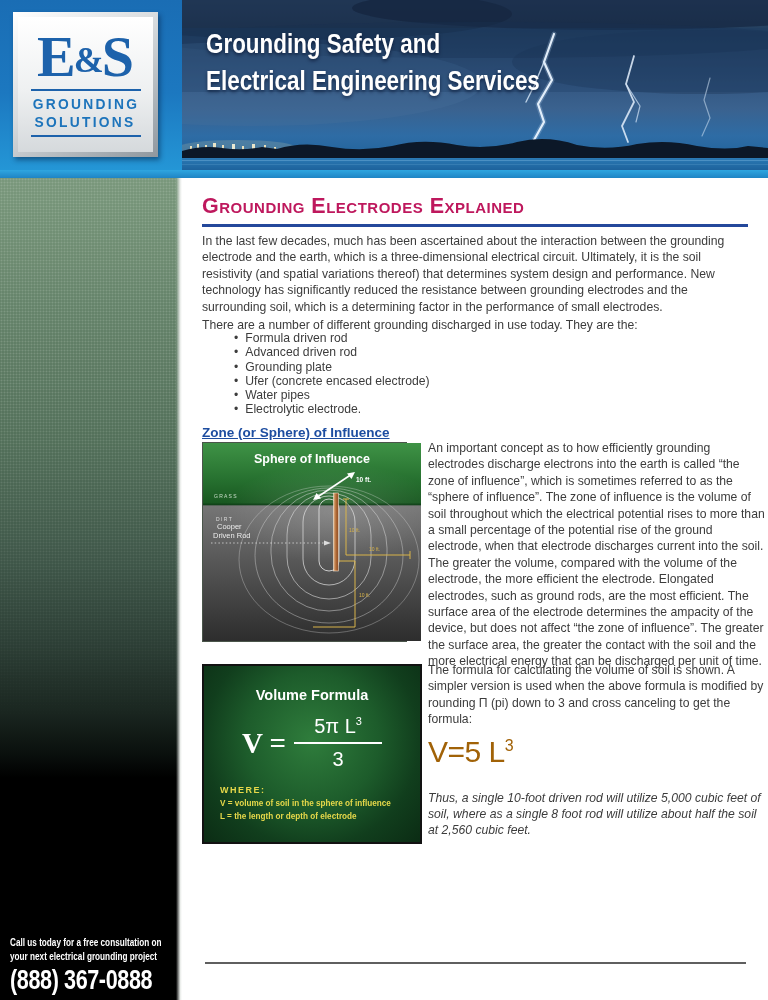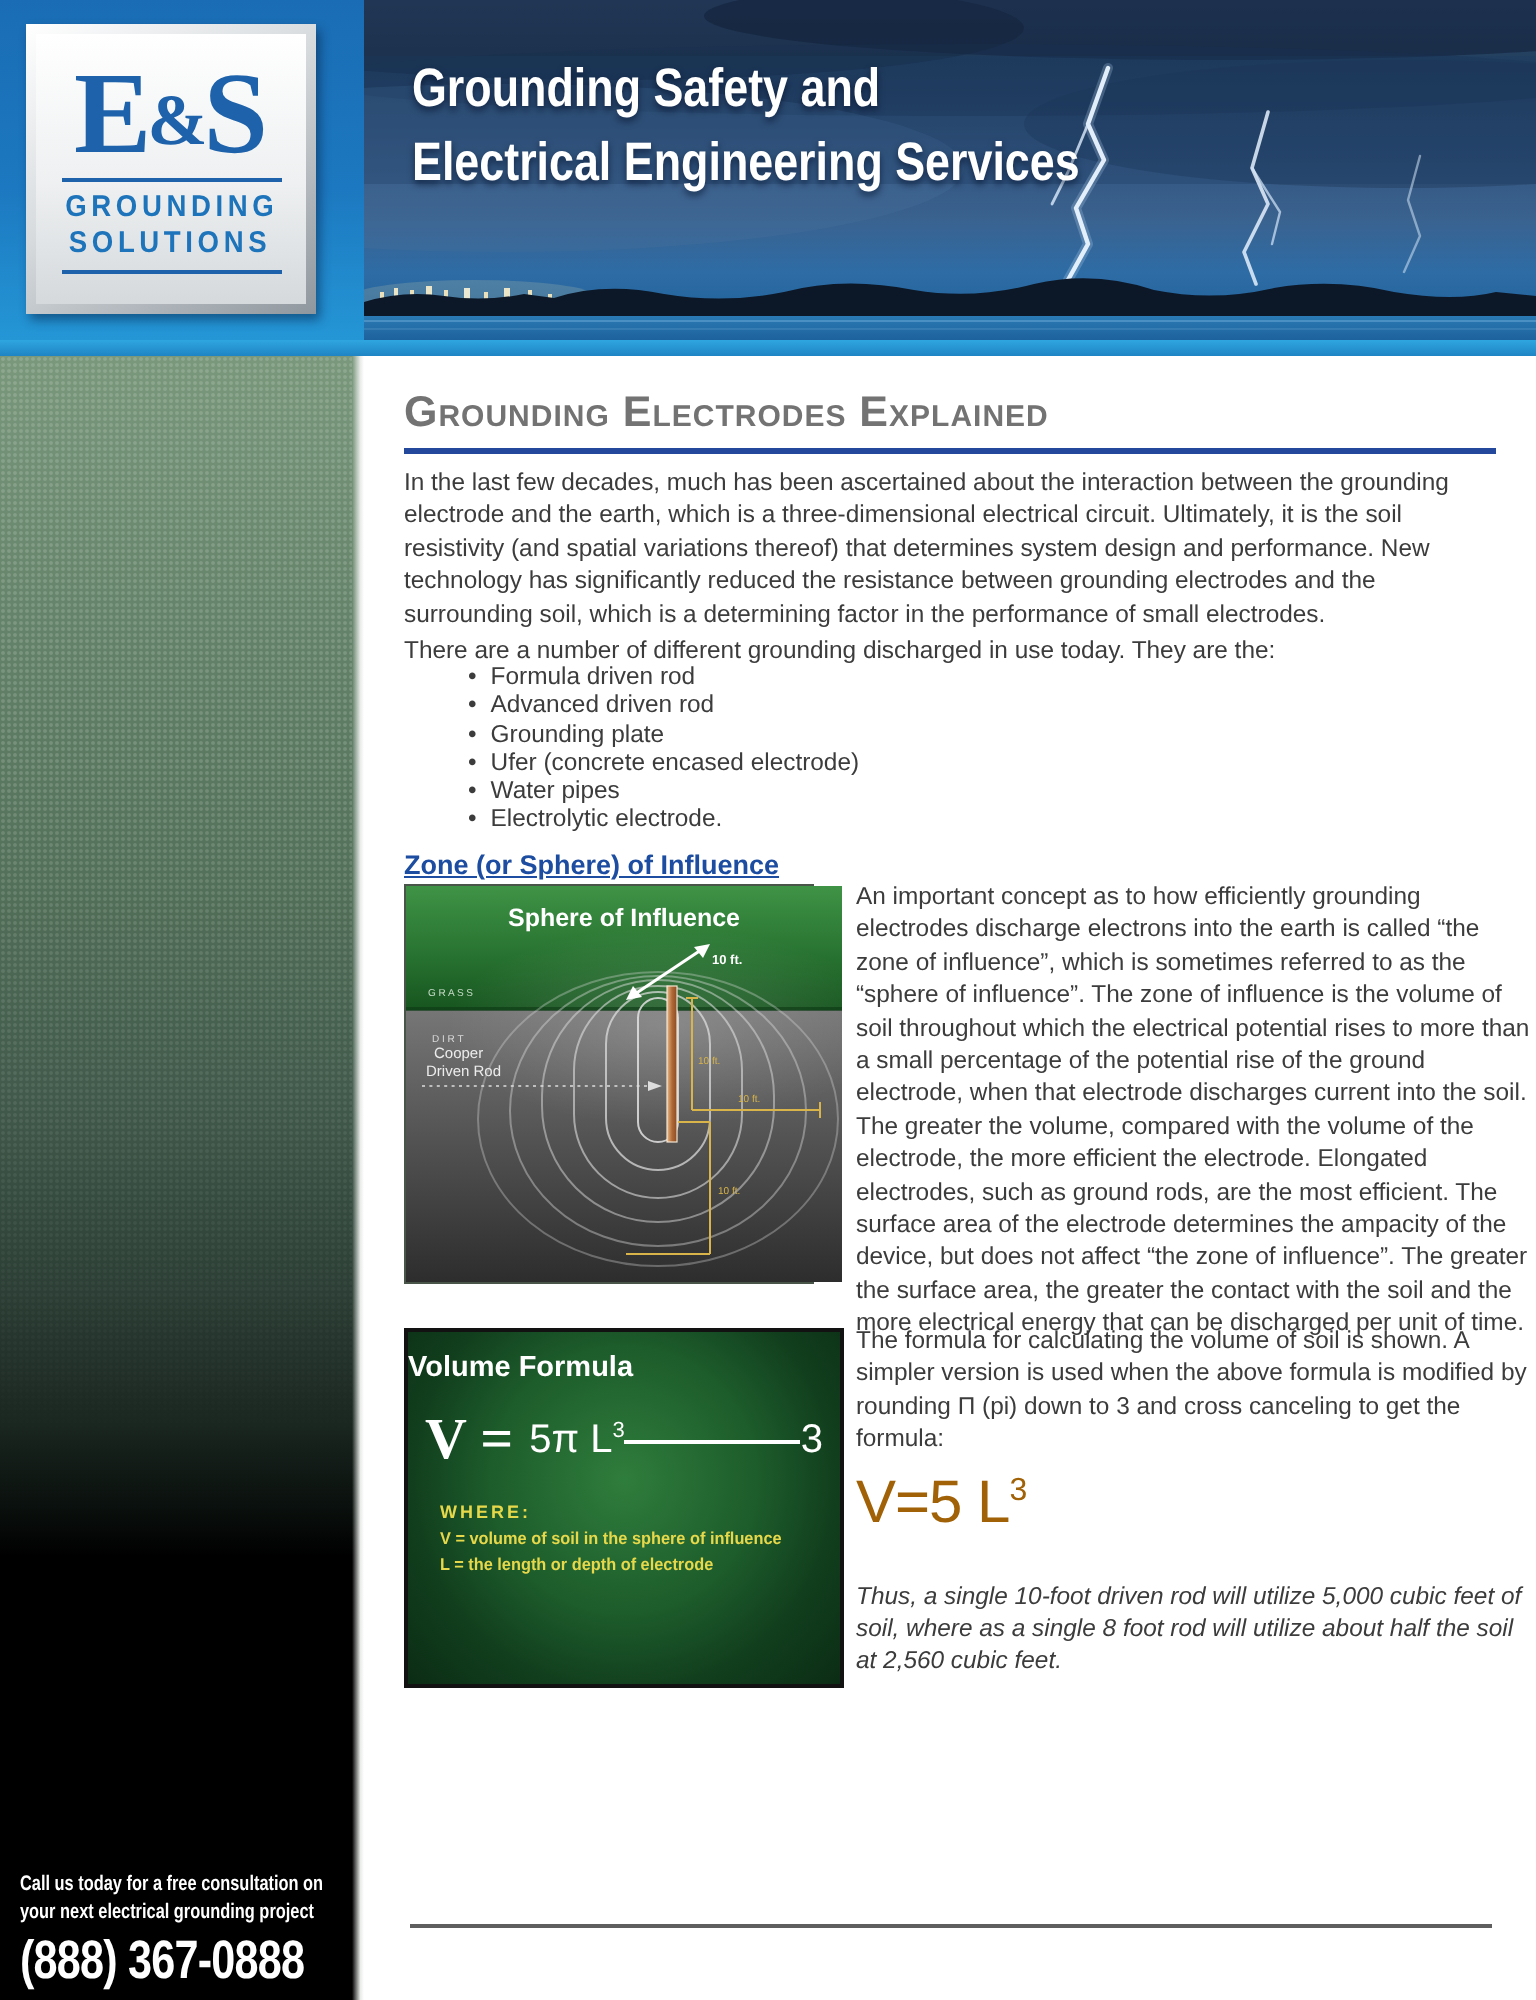--- a/index.html
+++ b/index.html
@@ -66,44 +66,44 @@
   .cta { position:absolute; left:10px; top:758px; color:#ffffff; white-space:nowrap; }
   .cta-line { font-size:10.5px; font-weight:bold; line-height:13.5px;
     transform:scaleX(.78); transform-origin:left top; }
   .cta-phone { font-size:27px; font-weight:bold; margin-top:2px; letter-spacing:-.5px;
     transform:scaleX(.8); transform-origin:left top; }
 
   
   .content { position:absolute; left:182px; top:178px; width:586px; height:822px;
     background:#ffffff; color:#3c3c3c; }
   .h1 {
-    position:absolute; left:20px; top:16px; color:#737373; font-weight:bold;
+    position:absolute; left:20px; top:16px; color:#be185d; font-weight:bold;
     font-size:21.5px; font-variant:small-caps; letter-spacing:.5px; white-space:nowrap;
   }
   .h1-rule { position:absolute; left:20px; top:46px; width:546px; height:3px; background:#24489b; }
   .body-text { font-size:12.2px; line-height:16.4px; }
   .p-intro { position:absolute; left:20px; top:55px; width:549px; }
   .list-intro { position:absolute; left:20px; top:139px; width:549px; }
   .bullet-list { position:absolute; left:52px; top:153px; list-style:none; }
   .bullet-list li { font-size:12.2px; line-height:14.3px; }
   .bullet-list li::before { content:"•"; margin-right:7px; }
   .h2 { position:absolute; left:20px; top:247px; color:#1d4da0; font-weight:bold; font-size:13.5px;text-decoration:underline; }
 
   .fig1 { position:absolute; left:20px; top:264px; width:205px; height:200px;
     border:1px solid #4a554a; background:#fef9c3; }
   .zone-text { position:absolute; left:246px; top:262px; width:340px; }
 
   .fig2 { position:absolute; left:20px; top:486px; width:220px; height:180px;
     border:2px solid #121212;
     background:radial-gradient(circle at 50% 42%, #2f7d3c 0%, #1d5c2b 45%, #113e1d 72%, #0b2c14 100%);
   }
-  .vf-title { color:#ffffff; font-weight:bold; font-size:14.5px; margin-top:10px; }
+  .vf-title { text-align:center; color:#ffffff; font-weight:bold; font-size:14.5px; margin-top:21px; }
   .vf-formula { display:flex; align-items:center; justify-content:center; margin-top:12px; color:#fff; }
   .vf-v { font-family:"Liberation Serif", serif; font-weight:bold; font-size:29px; margin-right:8px; }
-  .vf-frac { display:inline-flex; flex-direction:row; align-items:center; }
+  .vf-frac { display:inline-flex; flex-direction:column; align-items:center; }
   .vf-num { font-size:20px; }
   .vf-num sup { font-size:11px; }
   .vf-bar { width:88px; height:2px; background:#ffffff; margin:4px 0; }
   .vf-den { font-size:20px; }
   .vf-where { margin:14px 0 0 16px; color:#e6d84a; font-weight:bold; }
   .vf-where-label { font-size:9px; letter-spacing:1.5px; }
   .vf-where-line { font-size:8.6px; margin-top:3px; transform:scaleX(.95); transform-origin:left top; white-space:nowrap; }
 
   .formula-col { position:absolute; left:246px; top:484px; width:340px; }
   .big-formula { font-size:30px; color:#a16207; margin-top:7px; letter-spacing:-.5px; }

